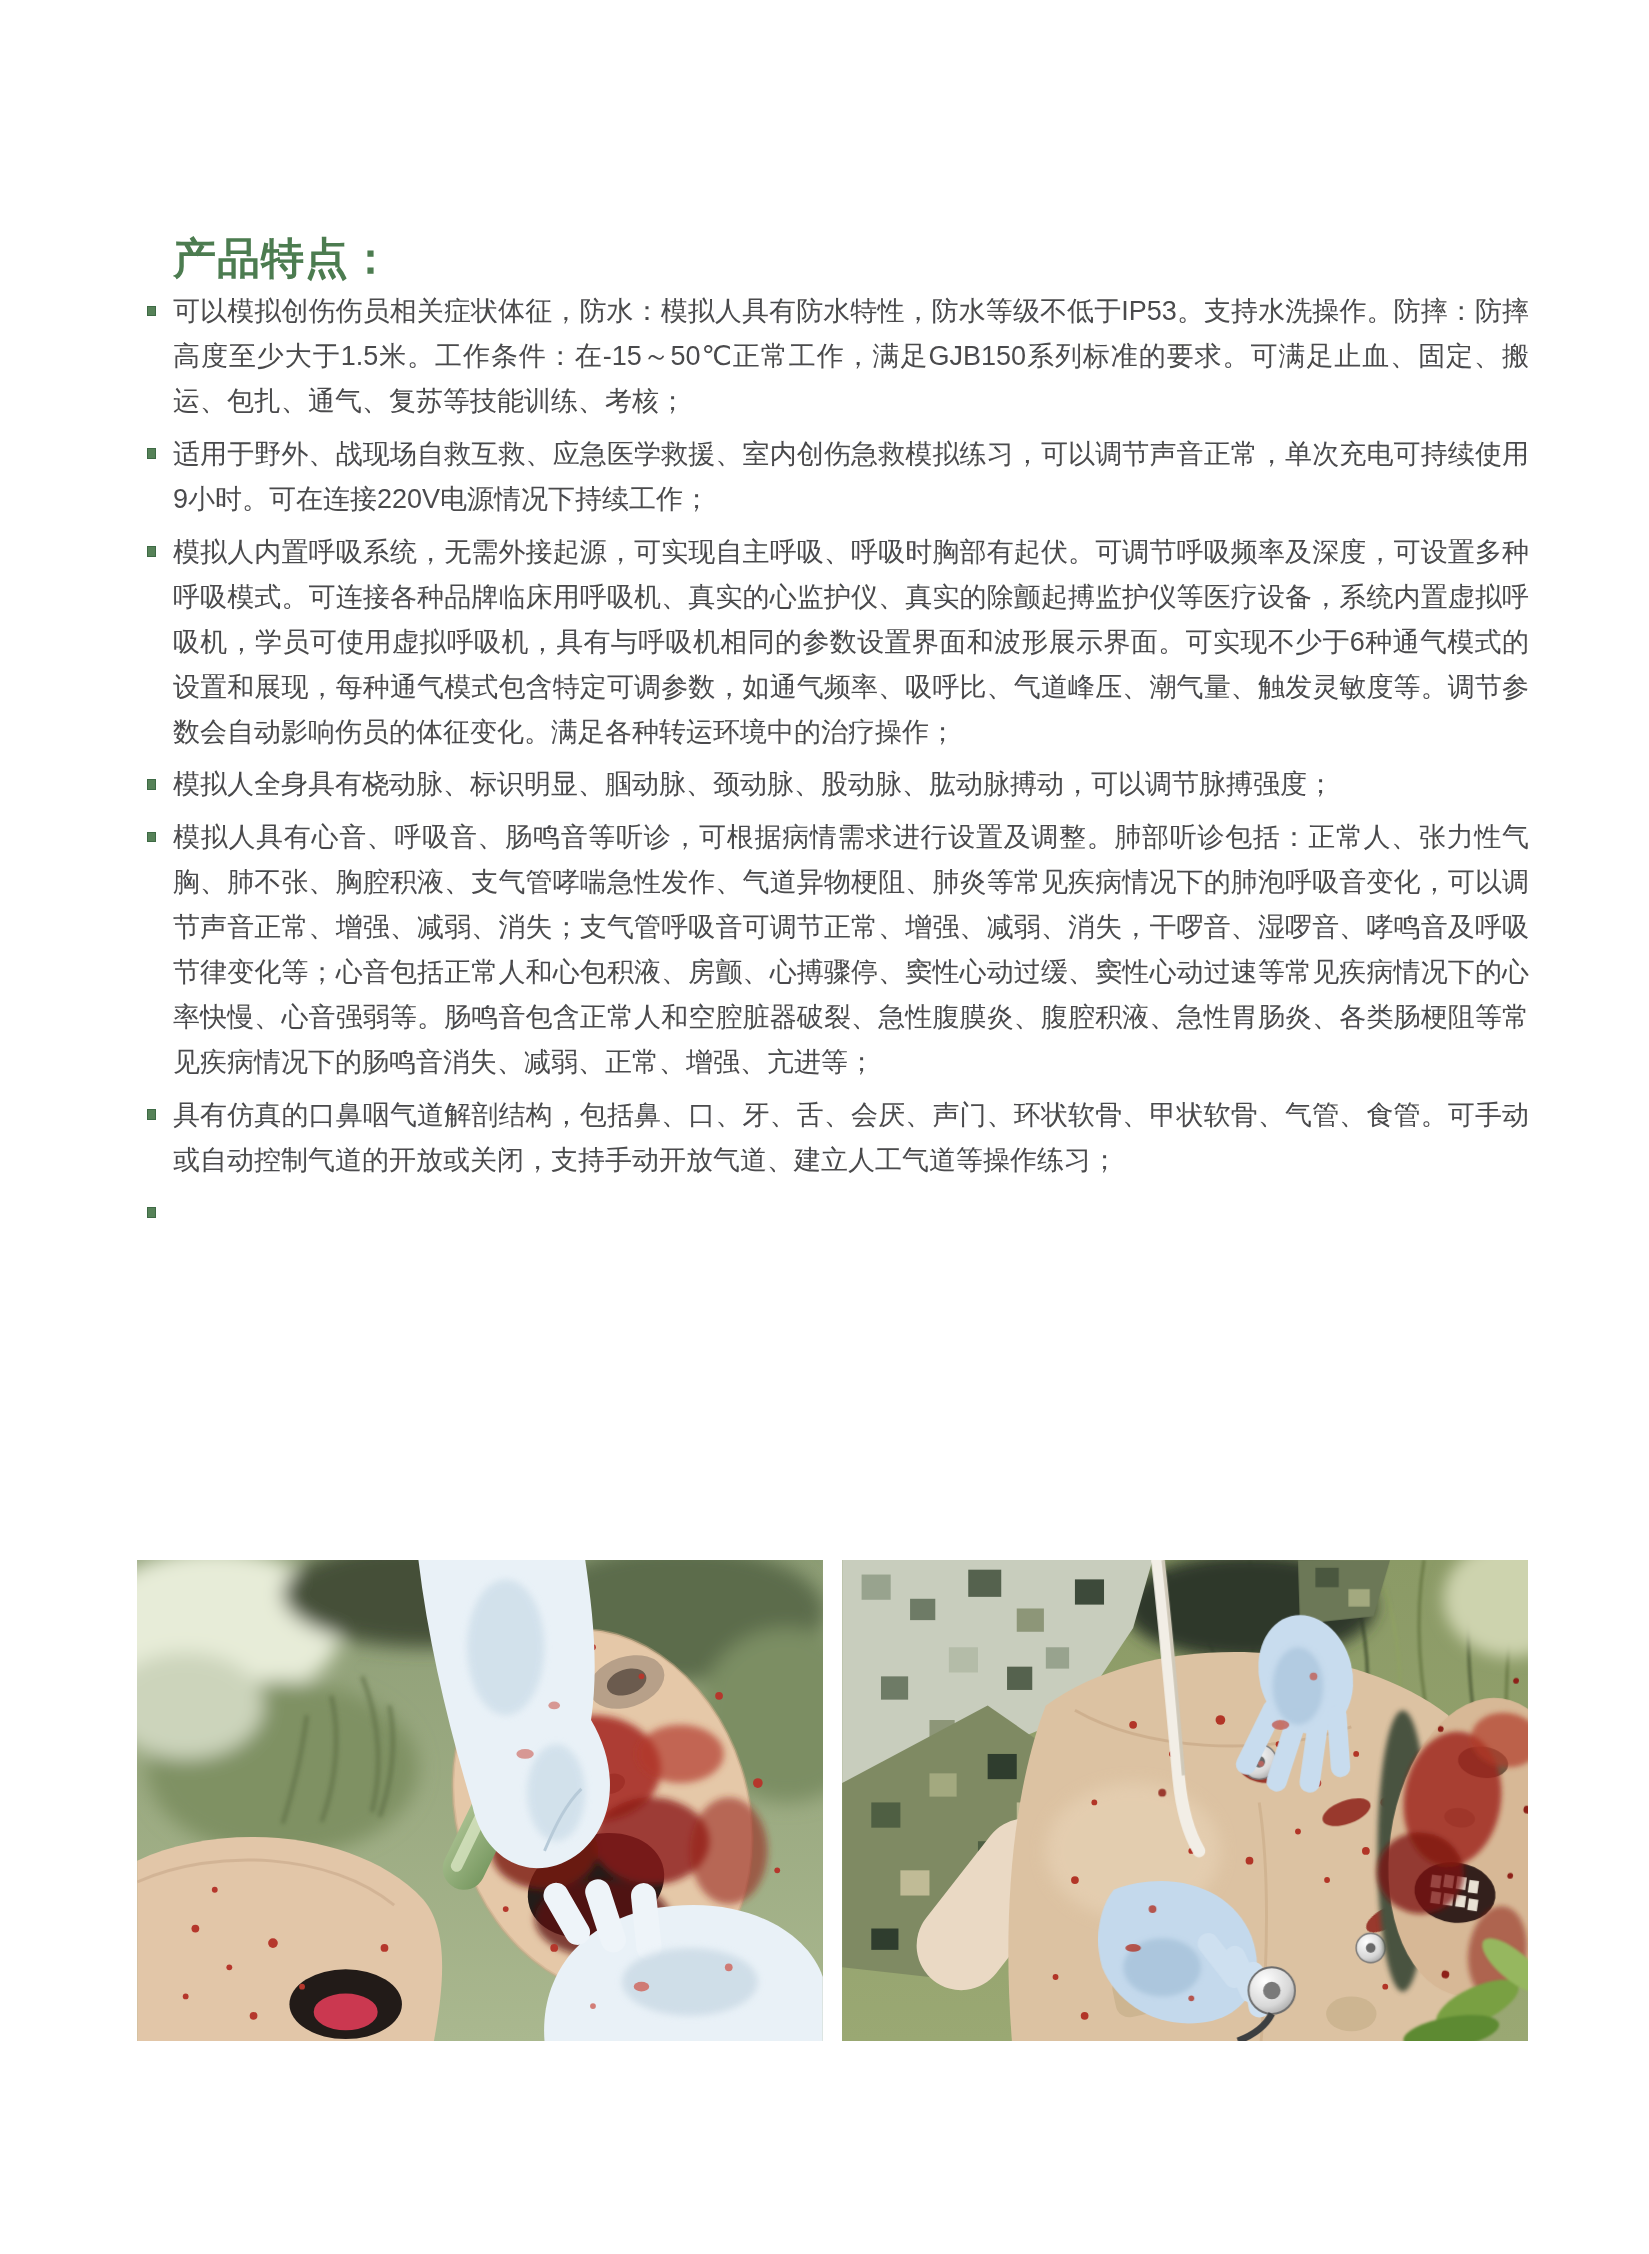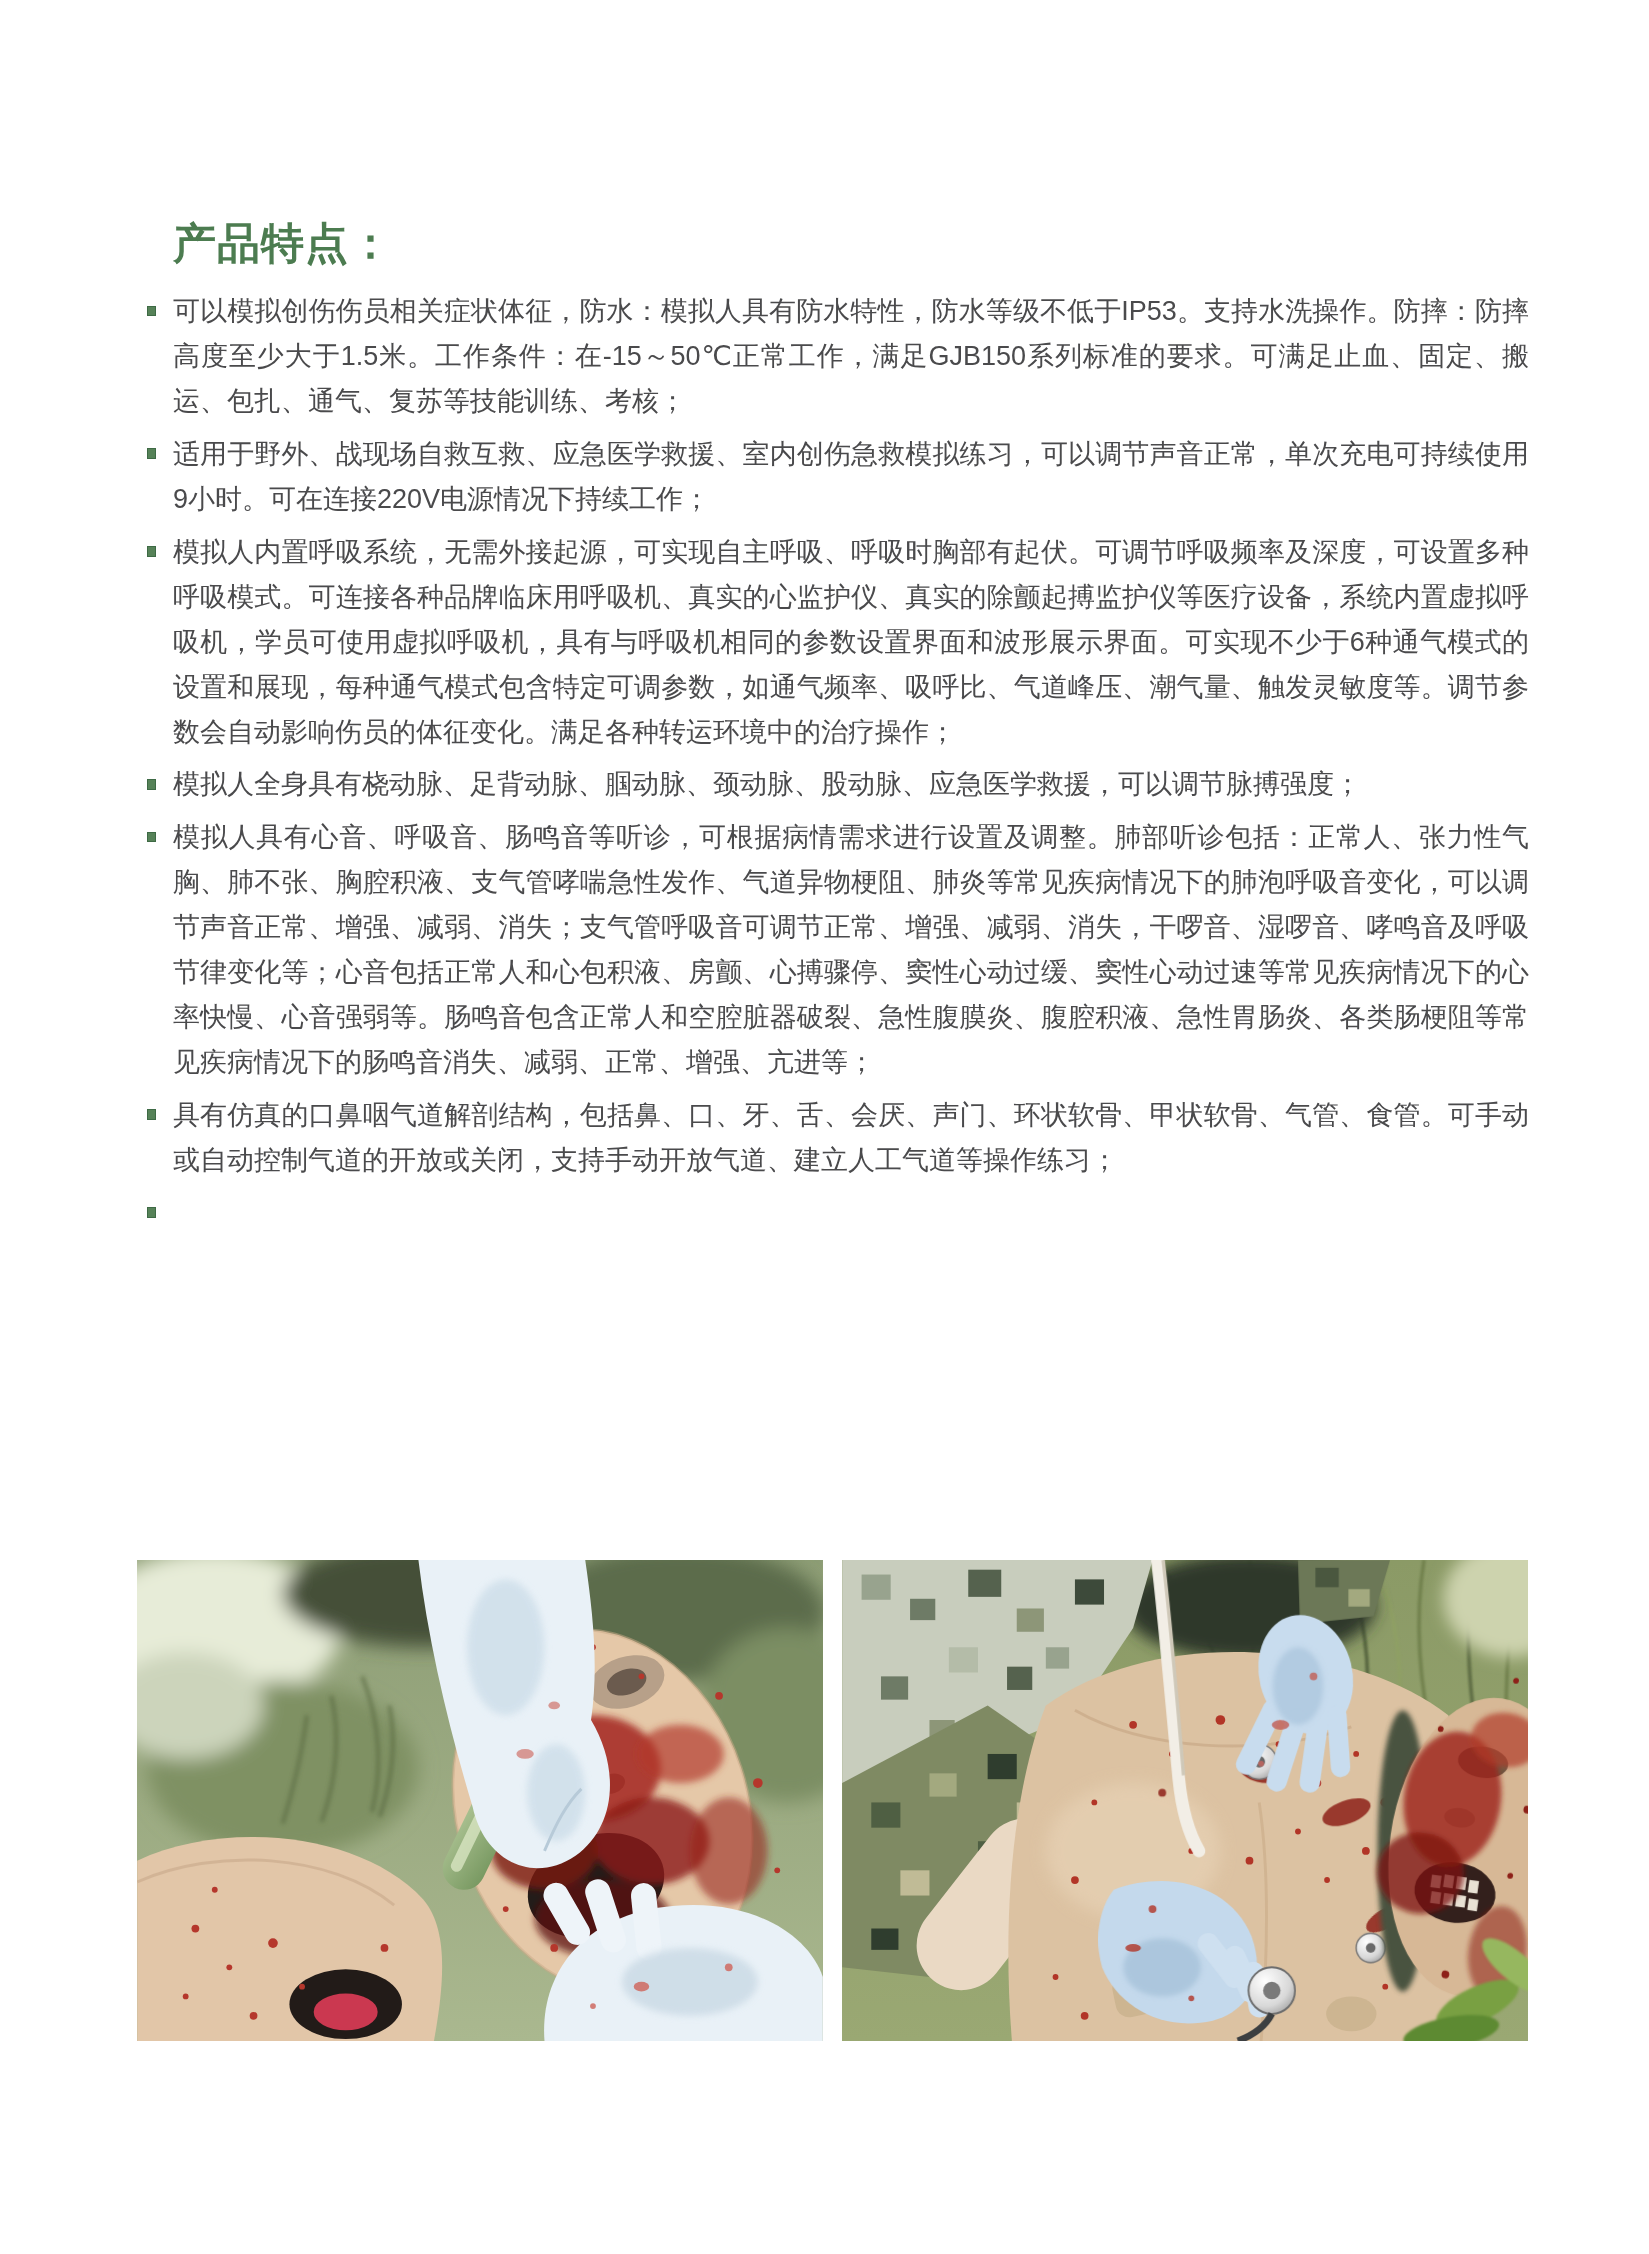--- a/index.html
+++ b/index.html
@@ -5,21 +5,21 @@
   html,body{margin:0;padding:0;background:#ffffff;}
   .page{
     position:relative;
     width:1650px;height:2254px;
     background:#ffffff;
     overflow:hidden;
     font-family:"Liberation Sans","DejaVu Sans",sans-serif;
   }
   .page-title{
     position:absolute;
-    left:173px;top:215px;
+    left:173px;top:230px;
     margin:0;
     font-size:43px;
     font-weight:700;
     letter-spacing:1px;
     color:#4c7c50;
     text-align:right;
   }
   .feature-list{
     position:absolute;
     left:173px;top:289px;
@@ -73,21 +73,21 @@
     <li class="feature-item">
       <span class="bullet-square"></span>
       <span>适用于野外、战现场自救互救、应急医学救援、室内创伤急救模拟练习，可以调节声音正常，单次充电可持续使用9小时。可在连接220V电源情况下持续工作；</span>
     </li>
     <li class="feature-item">
       <span class="bullet-square"></span>
       <span>模拟人内置呼吸系统，无需外接起源，可实现自主呼吸、呼吸时胸部有起伏。可调节呼吸频率及深度，可设置多种呼吸模式。可连接各种品牌临床用呼吸机、真实的心监护仪、真实的除颤起搏监护仪等医疗设备，系统内置虚拟呼吸机，学员可使用虚拟呼吸机，具有与呼吸机相同的参数设置界面和波形展示界面。可实现不少于6种通气模式的设置和展现，每种通气模式包含特定可调参数，如通气频率、吸呼比、气道峰压、潮气量、触发灵敏度等。调节参数会自动影响伤员的体征变化。满足各种转运环境中的治疗操作；</span>
     </li>
     <li class="feature-item">
       <span class="bullet-square"></span>
-      <span>模拟人全身具有桡动脉、足背动脉、腘动脉、颈动脉、股动脉、应急医学救援，可以调节脉搏强度；</span>
+      <span>模拟人全身具有桡动脉、标识明显、腘动脉、颈动脉、股动脉、肱动脉搏动，可以调节脉搏强度；</span>
     </li>
     <li class="feature-item">
       <span class="bullet-square"></span>
       <span>模拟人具有心音、呼吸音、肠鸣音等听诊，可根据病情需求进行设置及调整。肺部听诊包括：正常人、张力性气胸、肺不张、胸腔积液、支气管哮喘急性发作、气道异物梗阻、肺炎等常见疾病情况下的肺泡呼吸音变化，可以调节声音正常、增强、减弱、消失；支气管呼吸音可调节正常、增强、减弱、消失，干啰音、湿啰音、哮鸣音及呼吸节律变化等；心音包括正常人和心包积液、房颤、心搏骤停、窦性心动过缓、窦性心动过速等常见疾病情况下的心率快慢、心音强弱等。肠鸣音包含正常人和空腔脏器破裂、急性腹膜炎、腹腔积液、急性胃肠炎、各类肠梗阻等常见疾病情况下的肠鸣音消失、减弱、正常、增强、亢进等；</span>
     </li>
     <li class="feature-item">
       <span class="bullet-square"></span>
       <span>具有仿真的口鼻咽气道解剖结构，包括鼻、口、牙、舌、会厌、声门、环状软骨、甲状软骨、气管、食管。可手动或自动控制气道的开放或关闭，支持手动开放气道、建立人工气道等操作练习；</span>
     </li>
     <li class="feature-item">

